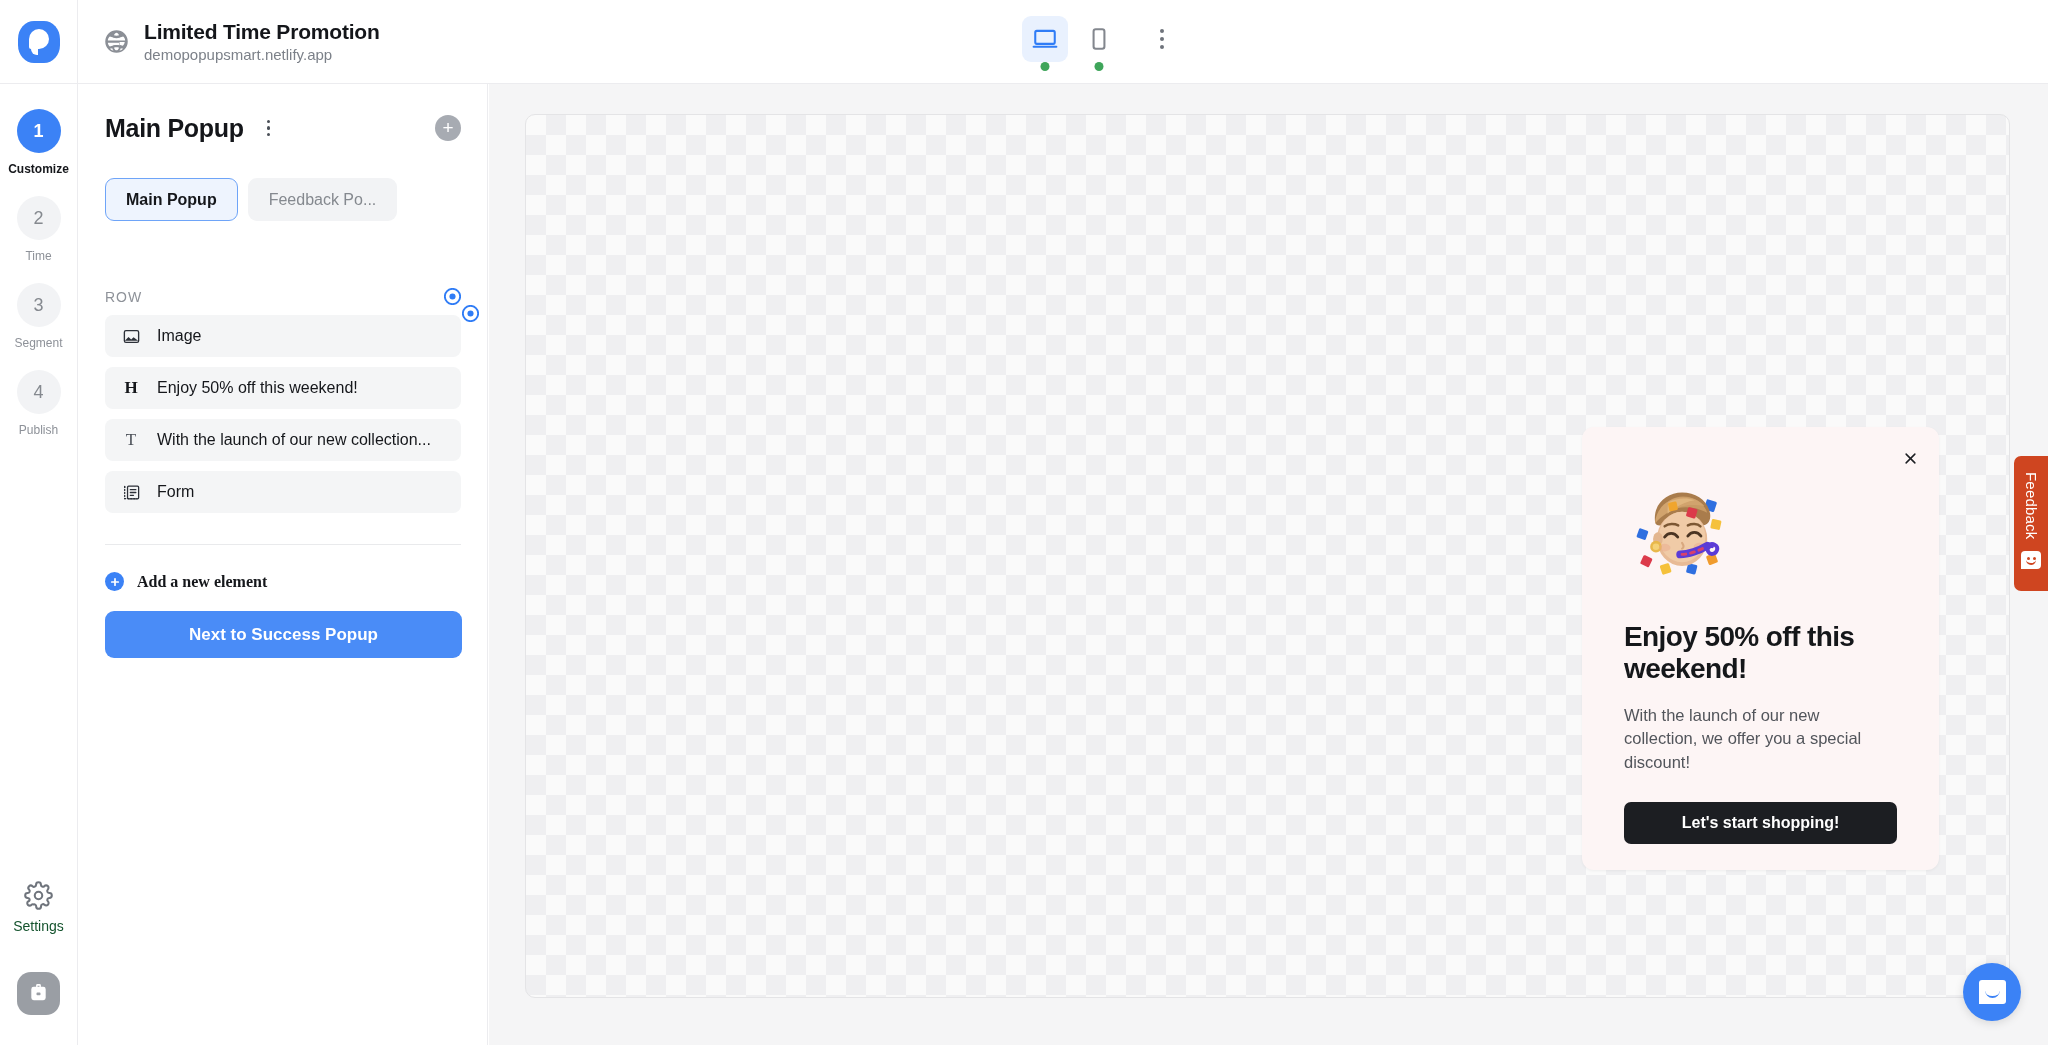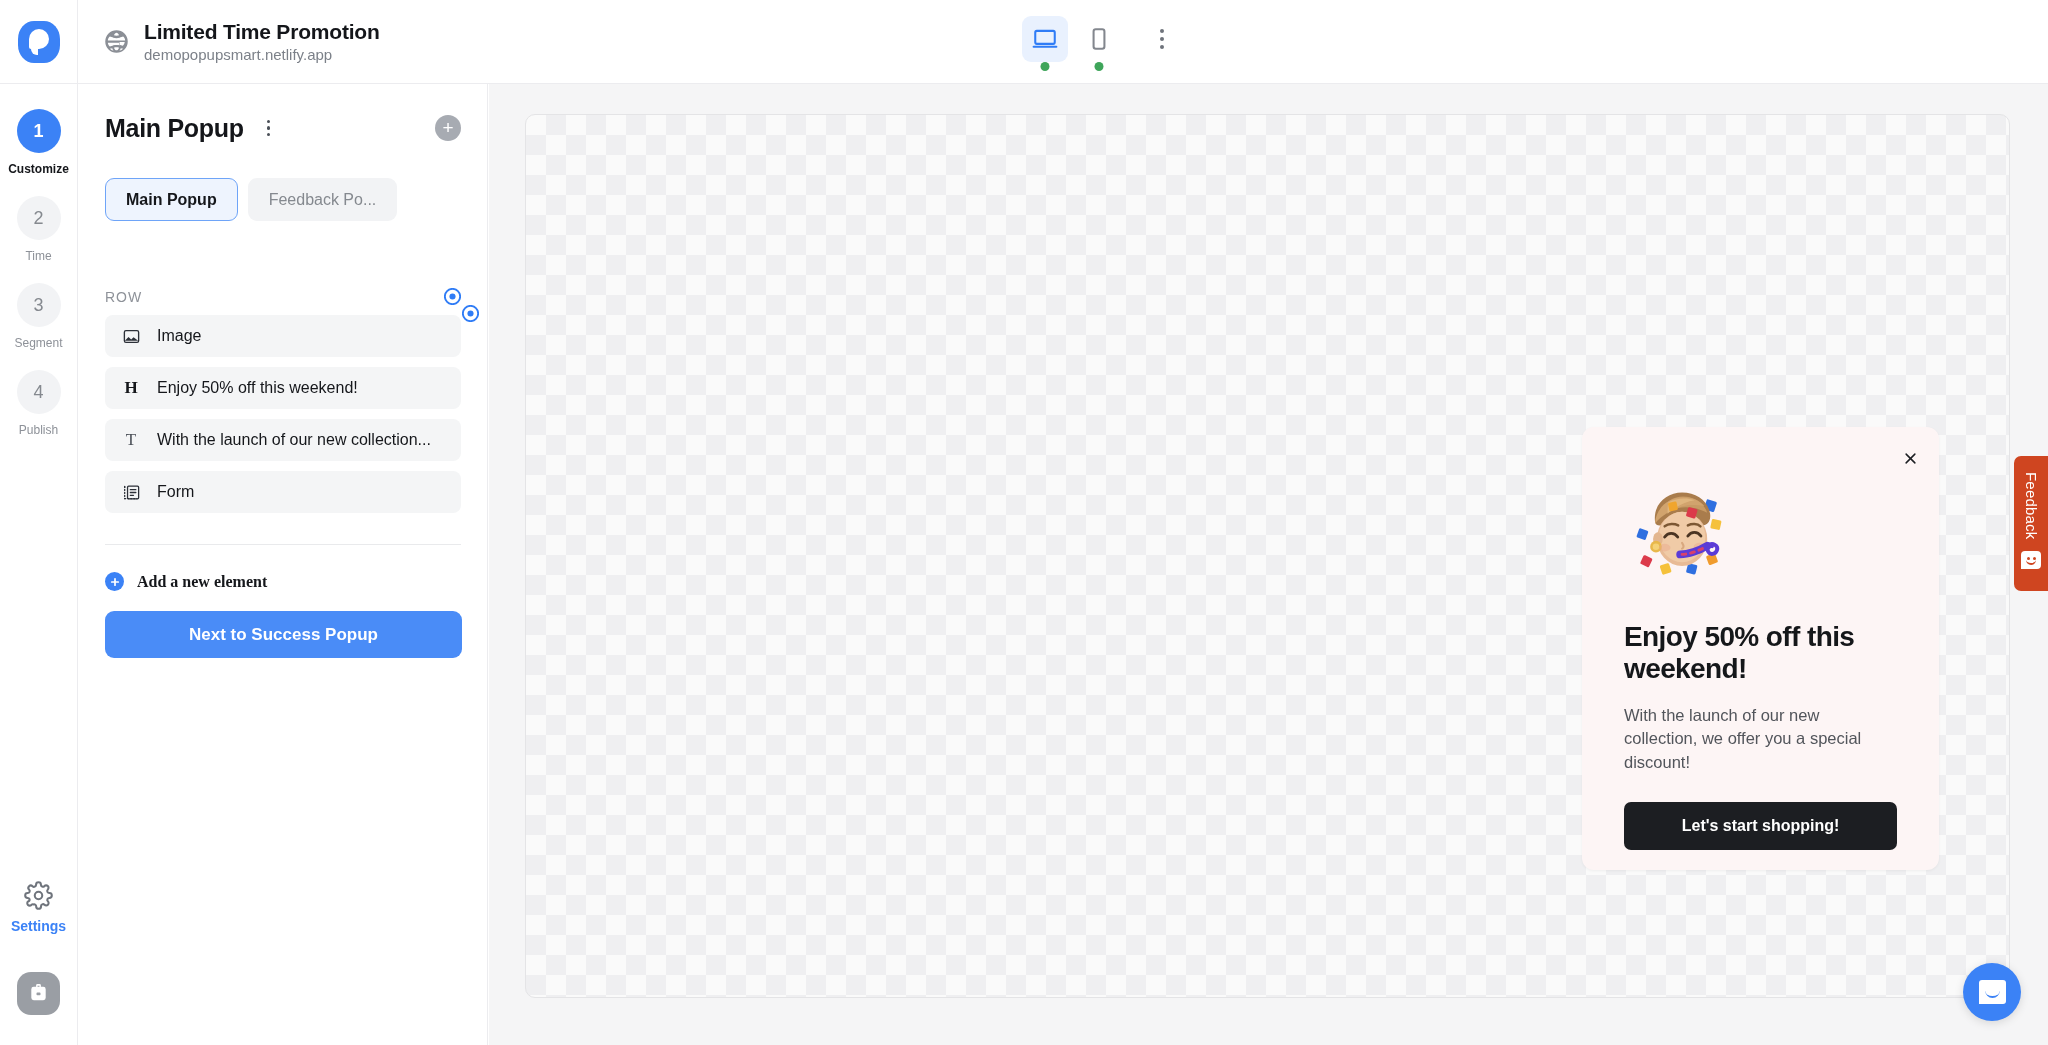--- a/index.html
+++ b/index.html
@@ -79,21 +79,21 @@
     width: 44px; height: 44px; border-radius: 50%;
     display: flex; align-items: center; justify-content: center;
     font-size: 18px; color: #85898f; background: #f2f3f5;
   }
   .step.active .bubble { background: #3b82f6; color: #fff; font-weight: 600; }
   .step .slabel { margin-top: 9px; font-size: 12px; color: #8d9198; }
   .step.active .slabel { color: #15171b; font-weight: 700; }
   .rail-bottom { margin-top: auto; display: flex; flex-direction: column; align-items: center; padding-bottom: 30px; }
   .settings-item { display: flex; flex-direction: column; align-items: center; cursor: pointer; }
   .settings-item svg { width: 29px; height: 29px; color: #6f747c; }
-  .settings-item .slabel { margin-top: 8px; font-size: 14px; color: #3b82f6; font-weight: bold; }
+  .settings-item .slabel { margin-top: 8px; font-size: 14px; color: #14532d; }
   .toolbox-btn {
     margin-top: 38px; width: 43px; height: 43px; border-radius: 14px;
     background: #9a9ea4; display: flex; align-items: center; justify-content: center; cursor: pointer;
   }
   .toolbox-btn svg { width: 23px; height: 23px; color: #fff; }
 
   
   .panel {
     position: absolute; left: 79px; top: 84px; width: 409px; height: 961px;
     background: #fff; border-right: 1px solid #ececef; padding: 20px 26px 0 26px;
@@ -189,21 +189,21 @@
 
   .party-emoji { width: 116px; height: 116px; position: relative; margin-left: 2px; }
   .popup-h {
     margin-top: 26px; font-size: 28px; line-height: 1.14; font-weight: 800;
     color: #15171a; letter-spacing: -0.6px;
   }
   .popup-p {
     margin-top: 19px; font-size: 16.5px; line-height: 1.42; color: #52555b;
   }
   .popup-cta {
-    margin-top: 28px; width: 273px; height: 48px; background: #1c1e22;
+    margin-top: 28px; width: 273px; height: 42px; background: #1c1e22;
     border: none; border-radius: 7px; color: #fff; font-size: 16px; font-weight: 700;
     cursor: pointer; font-family: "Liberation Sans", sans-serif;
   }
 
   
   .feedback-tab {
     position: absolute; right: 0; top: 456px; width: 34px; height: 135px;
     background: #cf4520; border-radius: 7px 0 0 7px; cursor: pointer;
     display: flex; flex-direction: column; align-items: center; justify-content: flex-start;
     padding-top: 16px;

